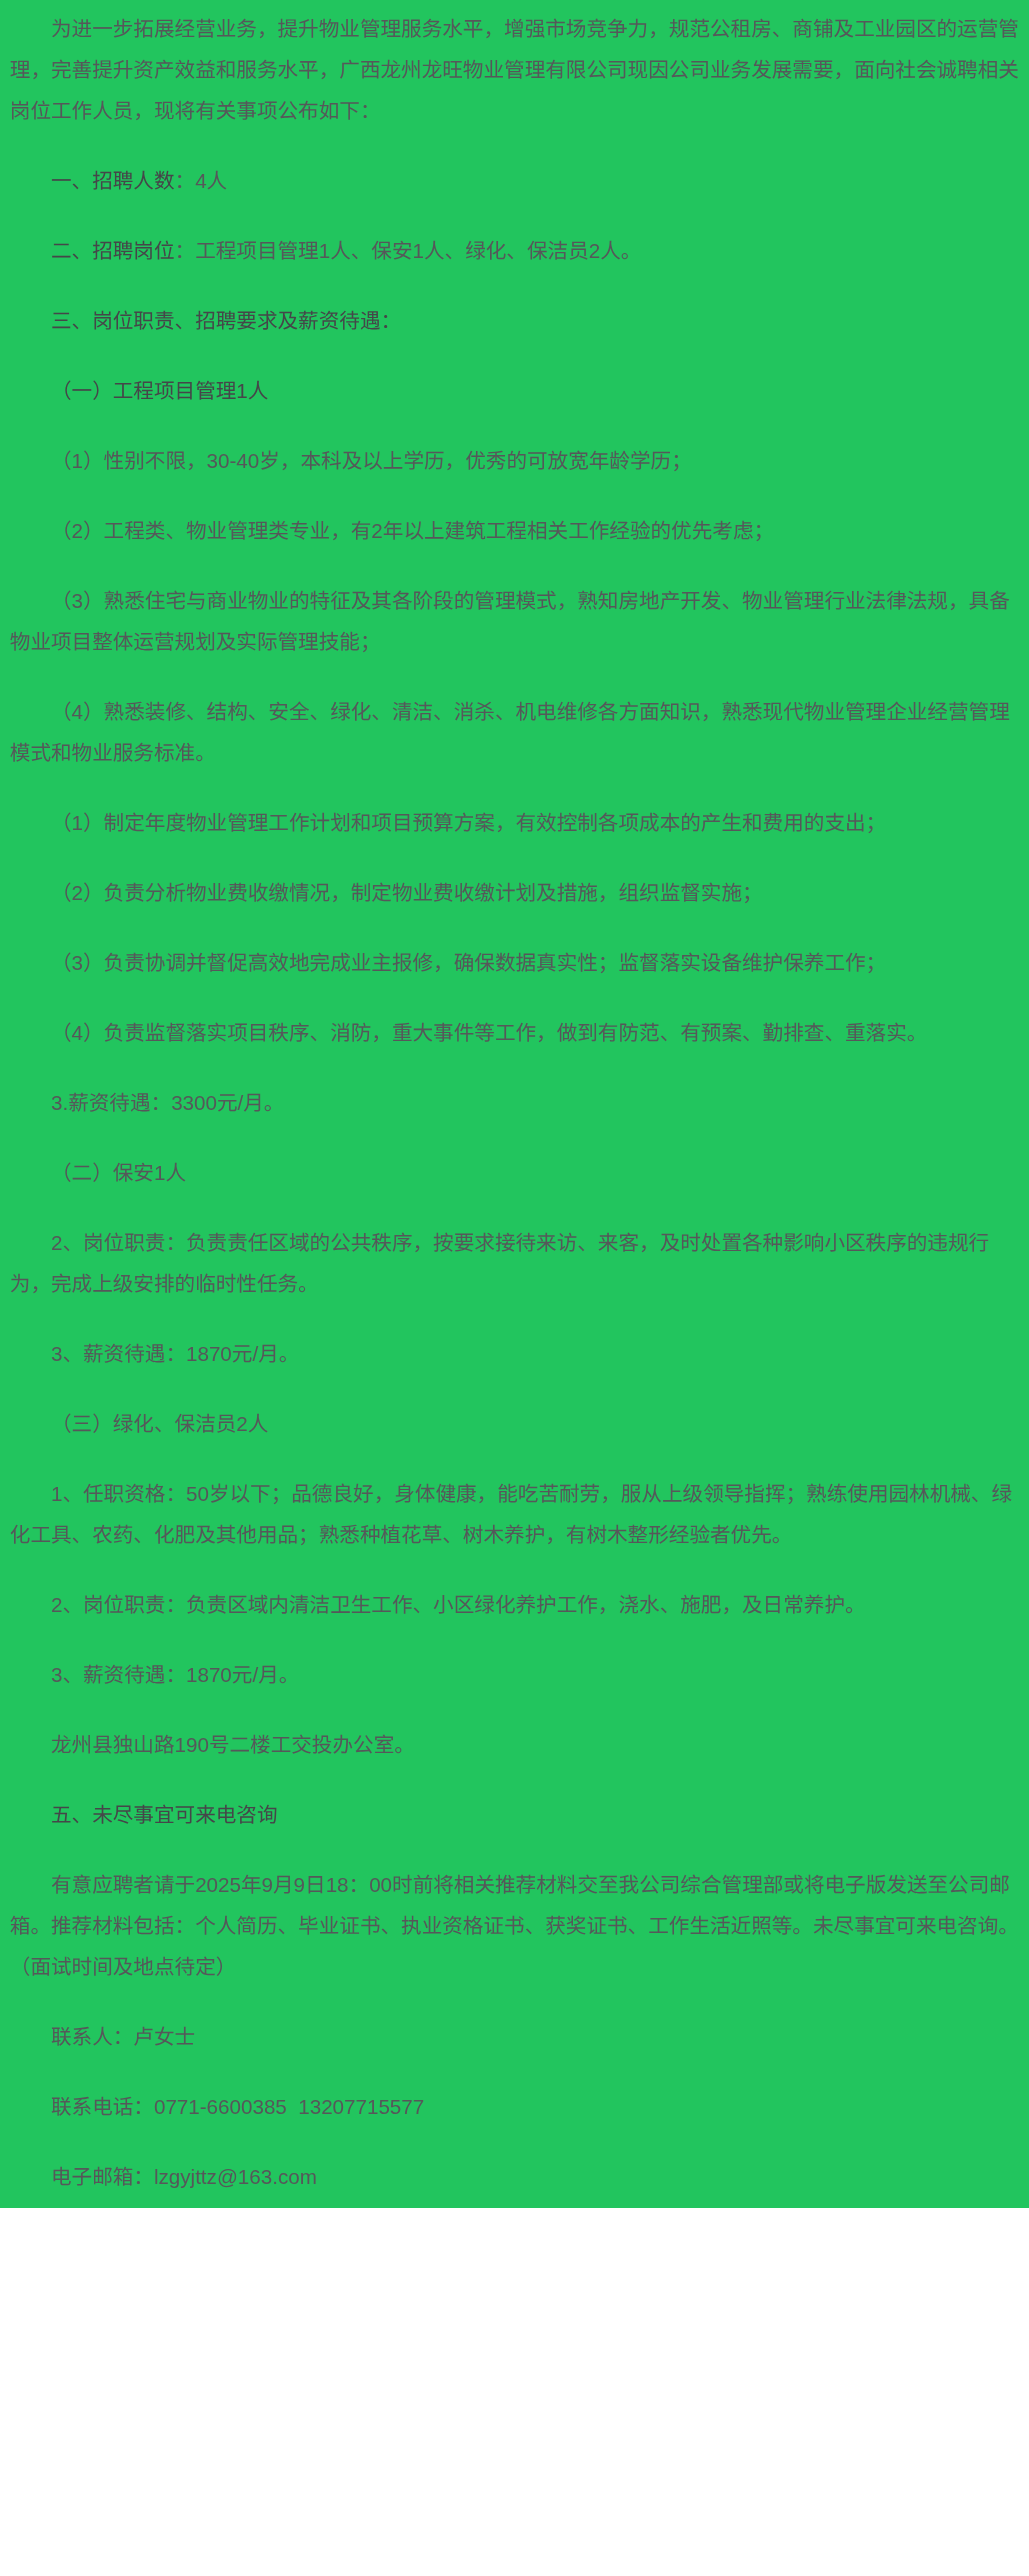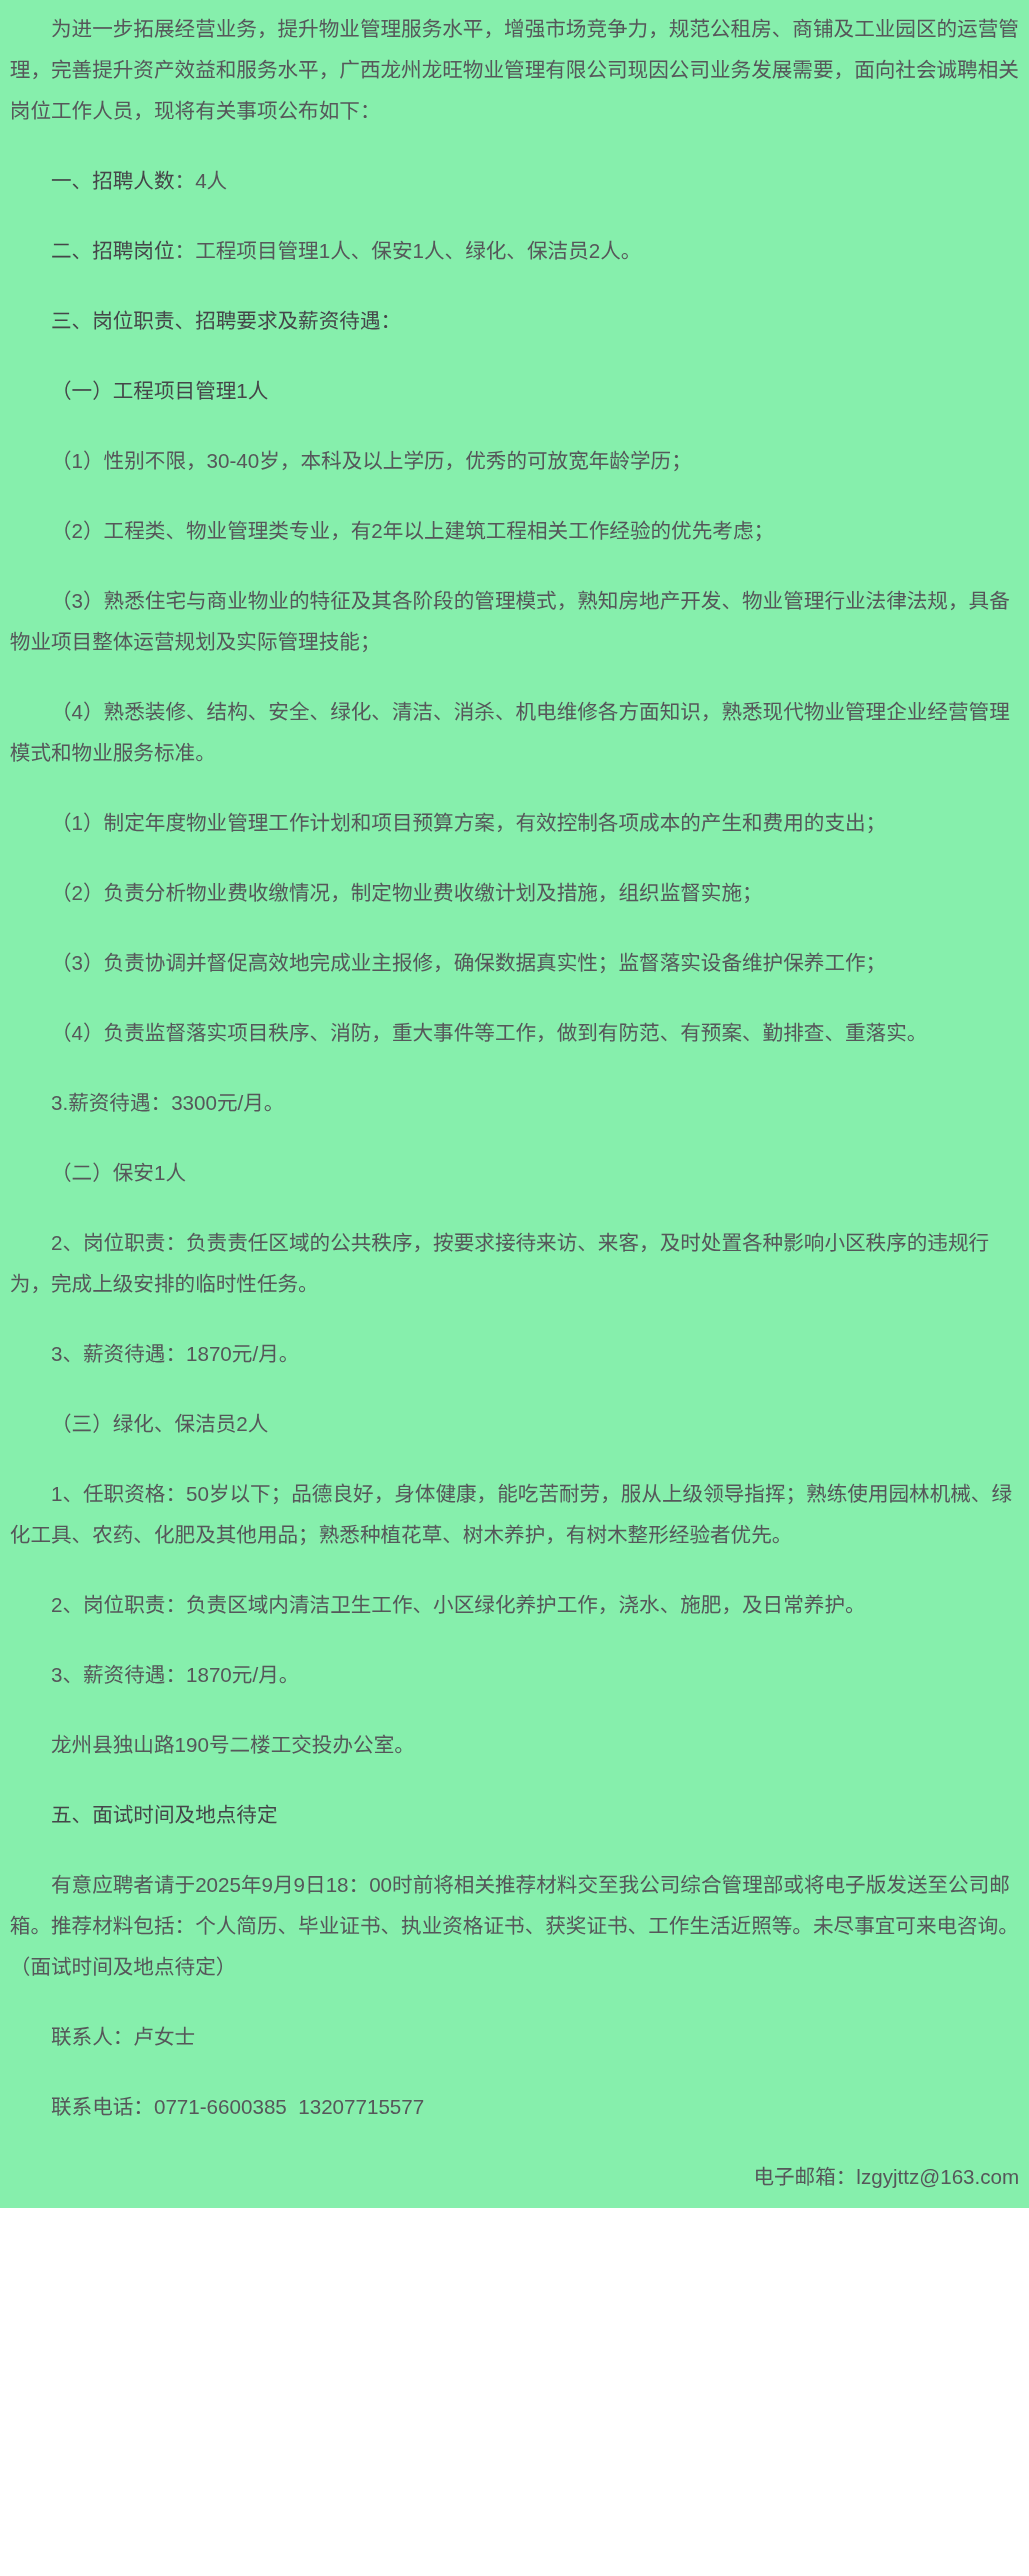--- a/index.html
+++ b/index.html
@@ -8,31 +8,30 @@
     background: #ffffff;
   }
   .article {
     width: 1029px;
     box-sizing: border-box;
     padding: 7.8px 9.8px 11.7px 9.8px;
     font-family: "Liberation Sans", "DejaVu Sans", sans-serif;
     font-size: 20.6px;
     line-height: 41px;
     color: #56575a;
-    background: #86efac;
+    background: #22c55e;
   }
   .article p {
     margin: 0 0 29px 0;
     text-indent: 2em;
     white-space: pre-wrap;
     word-break: break-word;
   }
   .article p:last-child {
     margin-bottom: 0;
-    text-align: right;
   }
   .article strong {
     font-weight: normal;
     color: #454649;
   }
 </style>
 </head>
 <body>
 
 <div class="article">
@@ -78,21 +77,21 @@
 
   <p><span>1、任职资格：50岁以下；品德良好，身体健康，能吃苦耐劳，服从上级领导指挥；熟练使用园林机械、绿化工具、农药、化肥及其他用品；熟悉种植花草、树木养护，有树木整形经验者优先。</span></p>
 
   <p><span>2、岗位职责：负责区域内清洁卫生工作、小区绿化养护工作，浇水、施肥，及日常养护。</span></p>
 
   <p><span>3、薪资待遇：1870元/月。</span></p>
 
 
   <p><span>龙州县独山路190号二楼工交投办公室。</span></p>
 
-  <p><strong>五、面试时间及地点待定</strong></p>
+  <p><strong>五、未尽事宜可来电咨询</strong></p>
 
   <p><span>有意应聘者请于2025年9月9日18：00时前将相关推荐材料交至我公司综合管理部或将电子版发送至公司邮箱。推荐材料包括：个人简历、毕业证书、执业资格证书、获奖证书、工作生活近照等。未尽事宜可来电咨询。（面试时间及地点待定）</span></p>
 
   <p><span>联系人：卢女士</span></p>
 
   <p><span>联系电话：0771-6600385  13207715577</span></p>
 
   <p><span>电子邮箱：lzgyjttz@163.com</span></p>
 
 </div>

